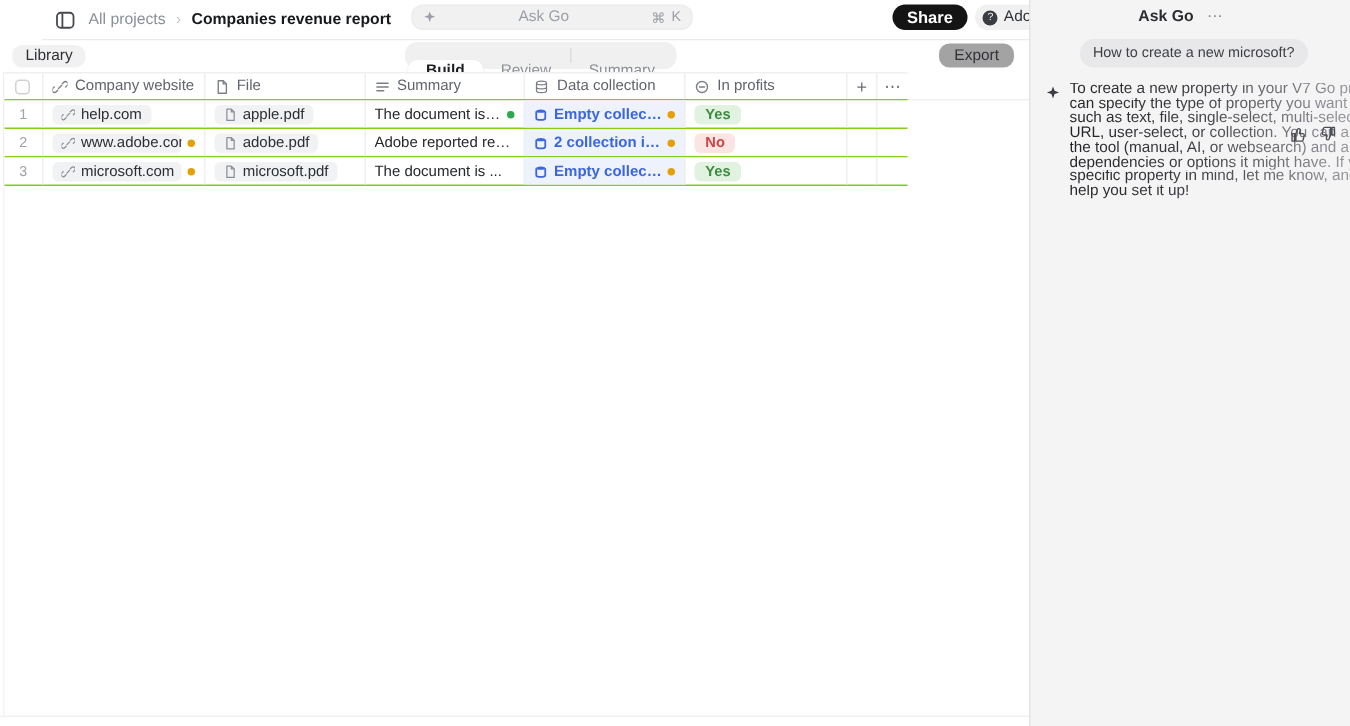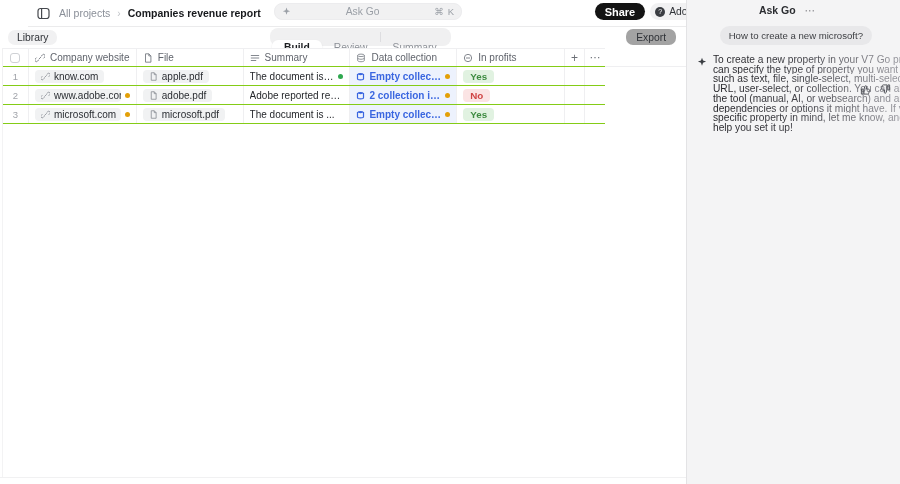--- a/index.html
+++ b/index.html
@@ -199,21 +199,21 @@
 
     <div class="tr">
       <div class="td c-num">1</div>
       <div class="td c-site">
         <span class="pill">
           <span class="cicon">
               <svg width="9" height="9" viewBox="0 0 12 12">
                 <path d="M4.8 7.2l2.4-2.4M4.2 8.6L3 9.8a1.9 1.9 0 01-2.7-2.7l1.2-1.2M7.8 3.4L9 2.2a1.9 1.9 0 012.7 2.7L10.5 6.1" fill="none" stroke="currentColor" stroke-width="1.1" stroke-linecap="round"></path>
               </svg>
             </span>
-          <span>know.com</span>
+          <span>help.com</span>
         </span>
       </div>
       <div class="td c-file">
         <span class="pill">
           <span class="cicon">
               <svg width="9" height="9" viewBox="0 0 12 12">
                 <path d="M3 1h4l2.5 2.5V11H3z" fill="none" stroke="currentColor" stroke-width="1.1" stroke-linejoin="round"></path>
                 <path d="M7 1v2.5h2.5" fill="none" stroke="currentColor" stroke-width="1.1"></path>
               </svg>
             </span>

